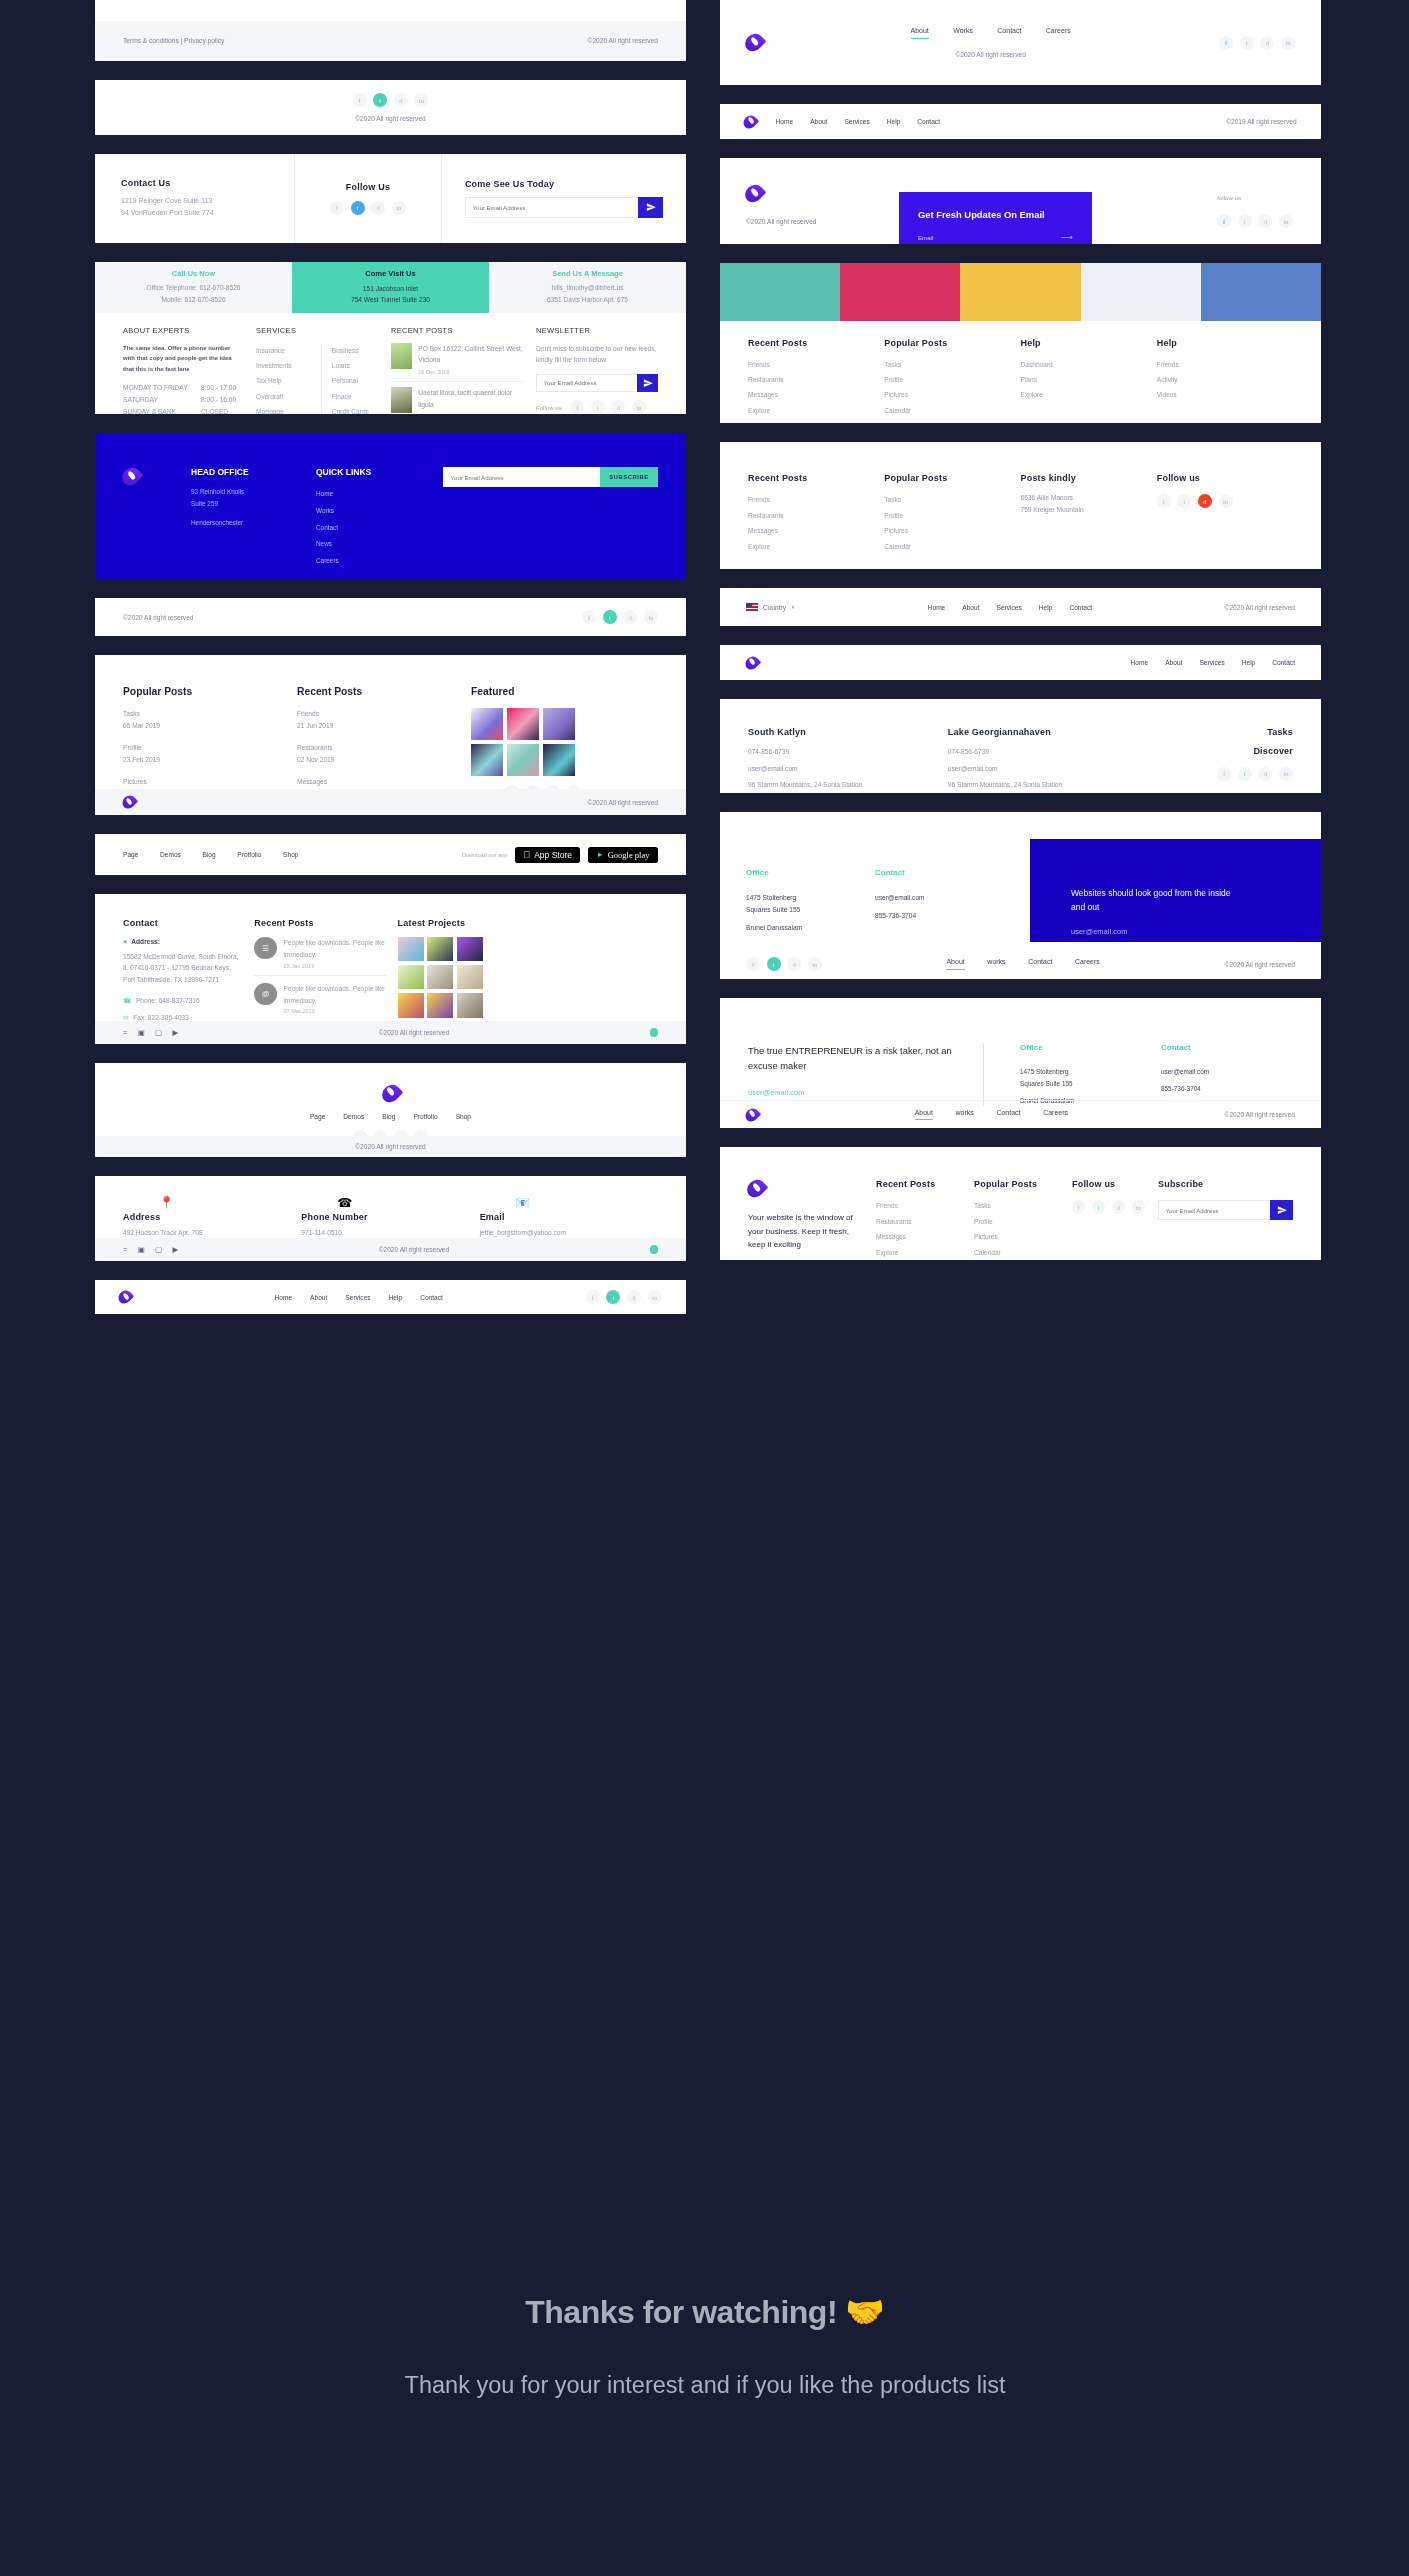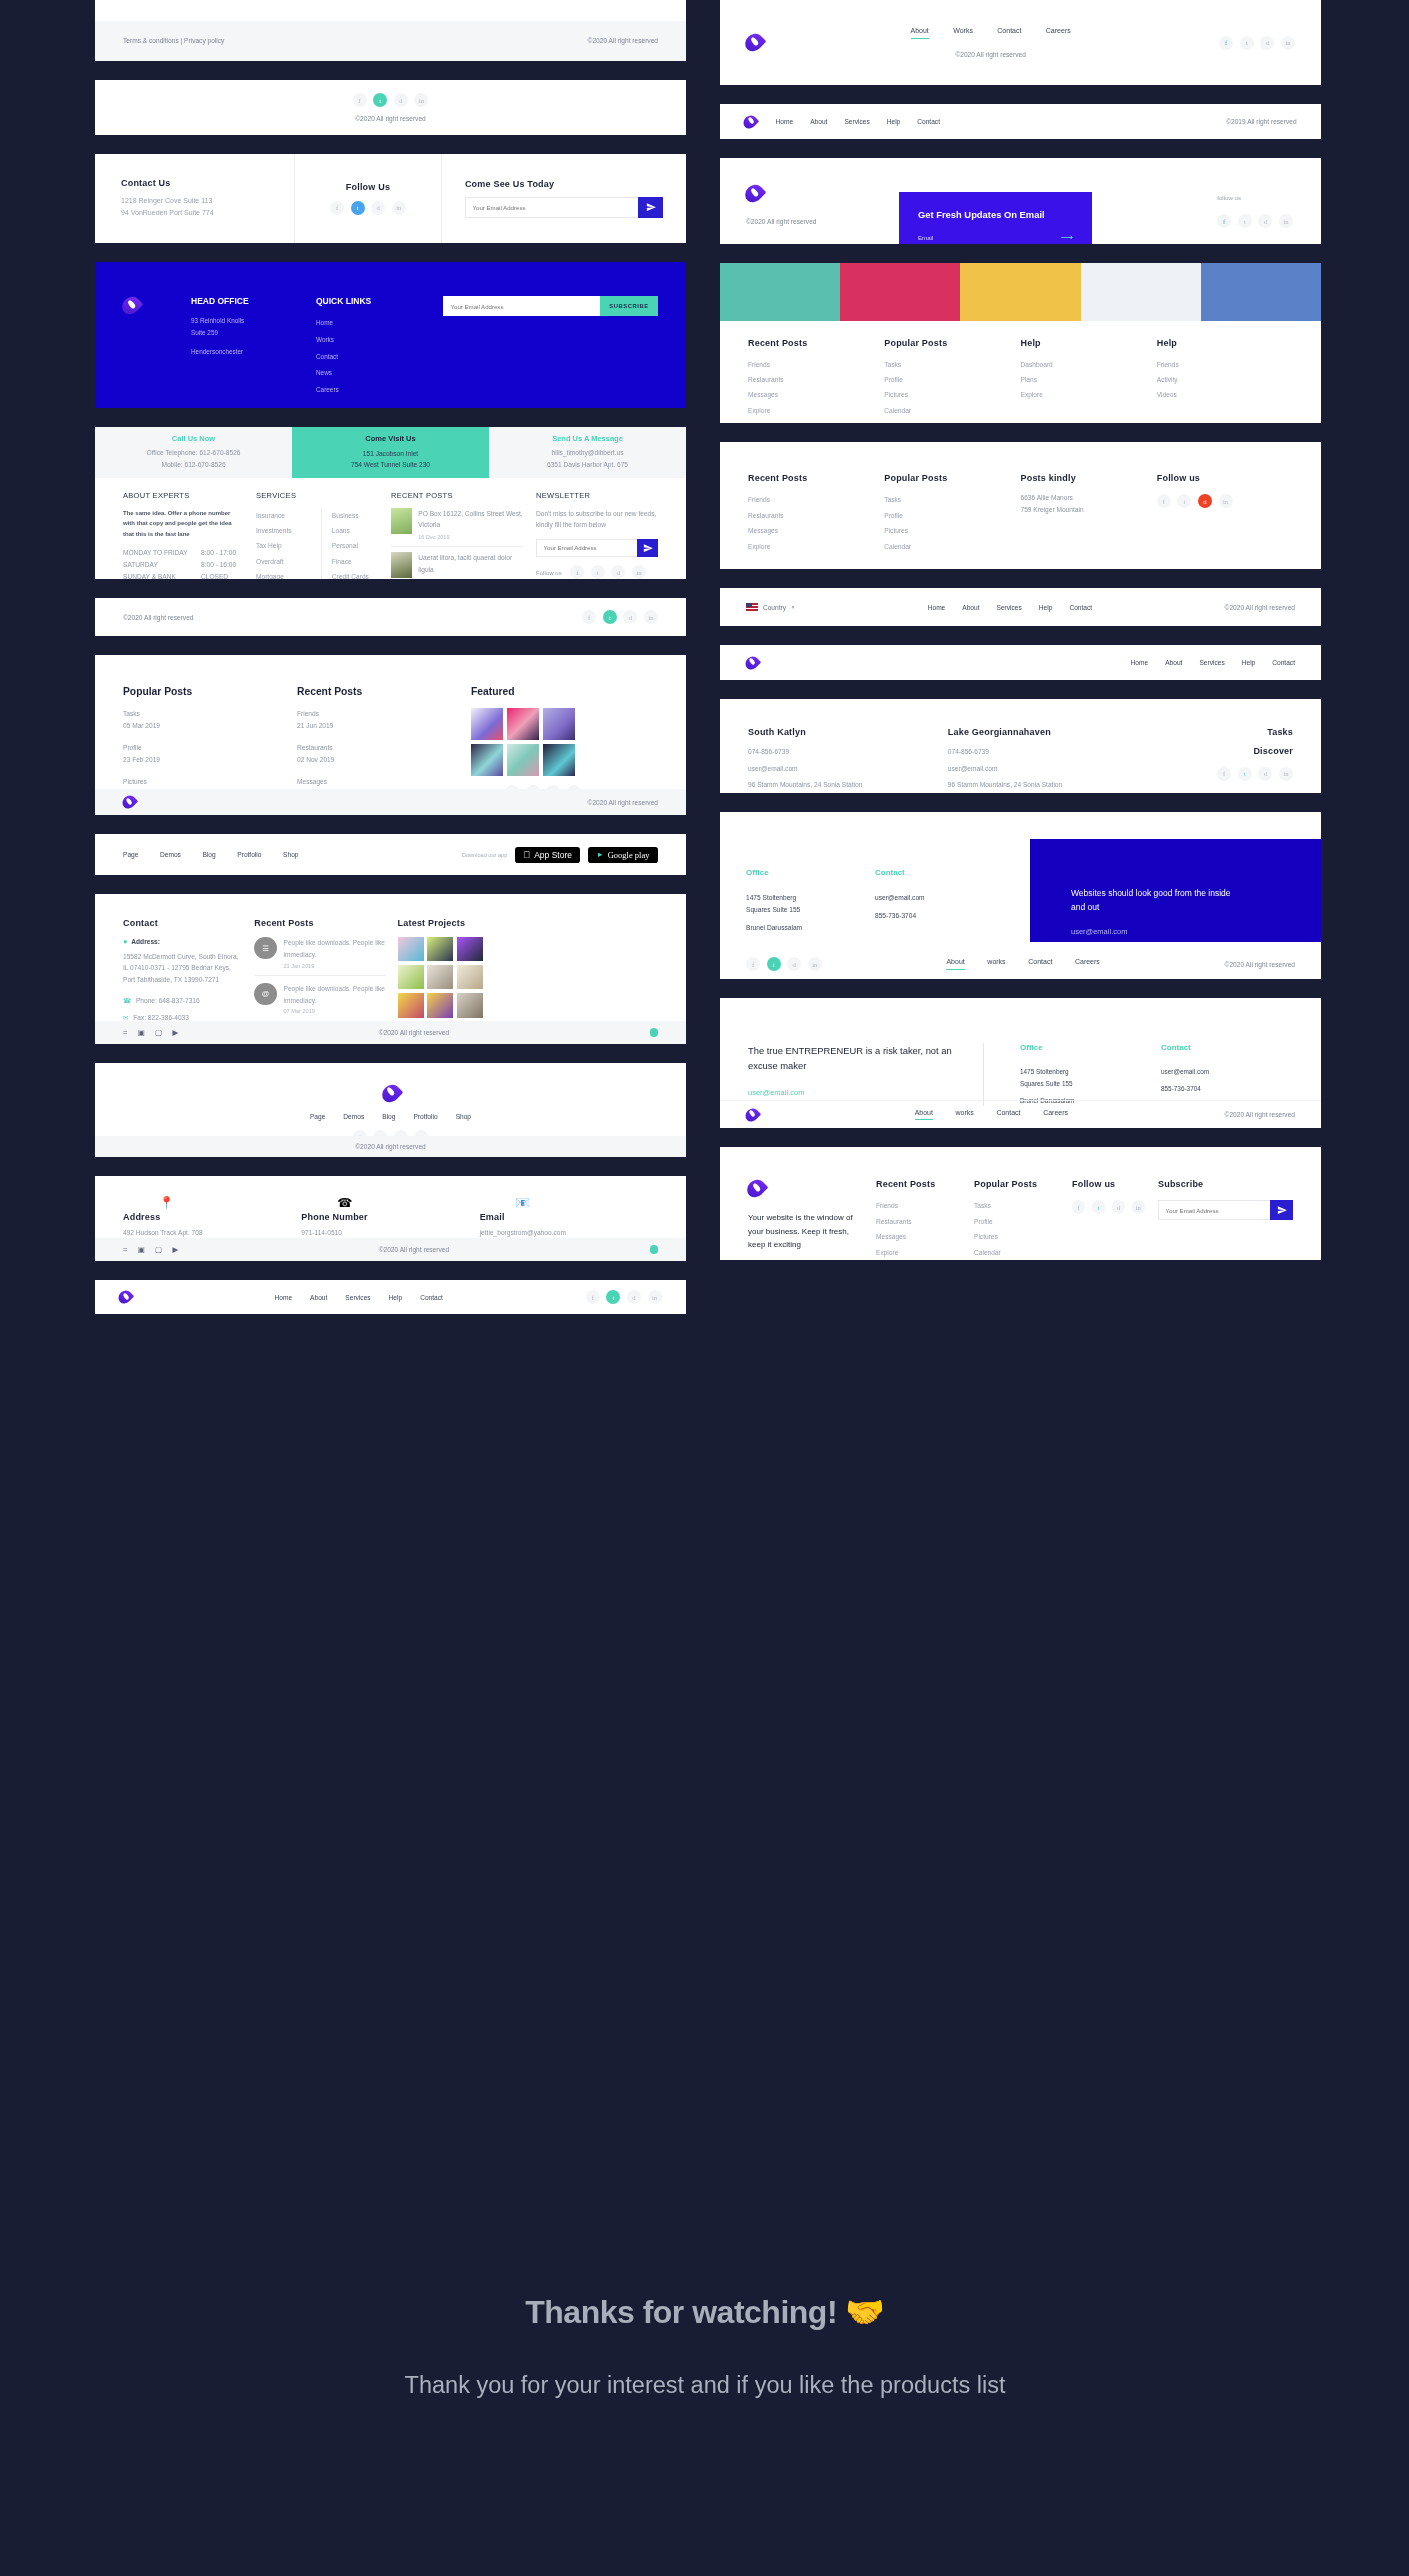--- a/index.html
+++ b/index.html
@@ -124,49 +124,20 @@
           <input type="text" placeholder="Your Email Address" style="">
           <button class="sendbtn">
               <svg viewBox="0 0 24 24">
                 <path d="M2 21l21-9L2 3v7l15 2-15 2z"></path>
               </svg>
             </button>
         </div>
       </div>
     </div>
 
-    <div class="card" style="height:146px;background:#1200cc;">
-      <div style="display:flex;padding:34px 28px 0 28px;">
-        <div style="width:68px;">
-          <span class="logo"><i></i><b></b></span>
-        </div>
-        <div style="width:125px;">
-          <div style="color:#fff;font-size:8.5px;font-weight:bold;margin-bottom:9.4px;">HEAD OFFICE</div>
-          <div style="color:#b9b3f5;font-size:6.4px;line-height:1.75;">93 Reinhold Knolls</div>
-          <div style="color:#b9b3f5;font-size:6.4px;line-height:1.75;">Suite 259</div>
-          <div style="color:#b9b3f5;font-size:6.4px;line-height:1.75;margin-top:8.5px;">Hendersonchester</div>
-        </div>
-        <div style="width:127px;">
-          <div style="color:#fff;font-size:8.5px;font-weight:bold;margin-bottom:9.4px;">QUICK LINKS</div>
-          <div style="color:#b9b3f5;font-size:6.4px;line-height:2.6;">Home</div>
-          <div style="color:#b9b3f5;font-size:6.4px;line-height:2.6;">Works</div>
-          <div style="color:#b9b3f5;font-size:6.4px;line-height:2.6;">Contact</div>
-          <div style="color:#b9b3f5;font-size:6.4px;line-height:2.6;">News</div>
-          <div style="color:#b9b3f5;font-size:6.4px;line-height:2.6;">Careers</div>
-        </div>
-        <div style="flex:1;">
-          <div style="display:flex;height:20px;">
-            <input type="text" style="flex: 1 1 0%; border: none; outline: none; background: rgb(255, 255, 255); font-size: 6.1px; color: rgb(176, 181, 192); padding: 0px 7.5px; font-family: &quot;Liberation Sans&quot;, sans-serif;" placeholder="Your Email Address">
-            <button style="width:58px;border:none;background:#4ad3b5;color:#1b2a4a;font-size:5.8px;font-weight:bold;letter-spacing:0.6px;cursor:pointer;font-family:'Liberation Sans',sans-serif;">SUBSCRIBE</button>
-          </div>
-        </div>
-      </div>
-
-    </div>
-
     <div class="card" style="height:152px;">
       <div style="display:flex;height:51px;">
         <div style="flex:1;background:#f5f6f8;display:flex;flex-direction:column;align-items:center;justify-content:center;">
           <div style="color:#4ad3b5;font-size:7.5px;font-weight:bold;margin-bottom:4.7px;">Call Us Now</div>
           <div class="muted2">Office Telephone: 612-670-8526</div>
           <div class="muted2">Mobile: 612-670-8526</div>
         </div>
         <div style="flex:1;background:#4ad3b5;display:flex;flex-direction:column;align-items:center;justify-content:center;">
           <div style="color:#16243a;font-size:7.5px;font-weight:bold;margin-bottom:4.7px;">Come Visit Us</div>
           <div style="color:#2b3b52;font-size:6.6px;line-height:1.75;">151 Jacobson Inlet</div>
@@ -246,20 +217,49 @@
               </button>
           </div>
           <div style="display:flex;align-items:center;gap:8.5px;margin-top:8.5px;">
             <span style="font-size:6.1px;color:#9aa0ae;">Follow us</span>
             <div class="soc">
               <span>f</span>
               <span>t</span>
               <span>d</span>
               <span>in</span>
             </div>
+          </div>
+        </div>
+      </div>
+
+    </div>
+
+    <div class="card" style="height:146px;background:#1200cc;">
+      <div style="display:flex;padding:34px 28px 0 28px;">
+        <div style="width:68px;">
+          <span class="logo"><i></i><b></b></span>
+        </div>
+        <div style="width:125px;">
+          <div style="color:#fff;font-size:8.5px;font-weight:bold;margin-bottom:9.4px;">HEAD OFFICE</div>
+          <div style="color:#b9b3f5;font-size:6.4px;line-height:1.75;">93 Reinhold Knolls</div>
+          <div style="color:#b9b3f5;font-size:6.4px;line-height:1.75;">Suite 259</div>
+          <div style="color:#b9b3f5;font-size:6.4px;line-height:1.75;margin-top:8.5px;">Hendersonchester</div>
+        </div>
+        <div style="width:127px;">
+          <div style="color:#fff;font-size:8.5px;font-weight:bold;margin-bottom:9.4px;">QUICK LINKS</div>
+          <div style="color:#b9b3f5;font-size:6.4px;line-height:2.6;">Home</div>
+          <div style="color:#b9b3f5;font-size:6.4px;line-height:2.6;">Works</div>
+          <div style="color:#b9b3f5;font-size:6.4px;line-height:2.6;">Contact</div>
+          <div style="color:#b9b3f5;font-size:6.4px;line-height:2.6;">News</div>
+          <div style="color:#b9b3f5;font-size:6.4px;line-height:2.6;">Careers</div>
+        </div>
+        <div style="flex:1;">
+          <div style="display:flex;height:20px;">
+            <input type="text" style="flex: 1 1 0%; border: none; outline: none; background: rgb(255, 255, 255); font-size: 6.1px; color: rgb(176, 181, 192); padding: 0px 7.5px; font-family: &quot;Liberation Sans&quot;, sans-serif;" placeholder="Your Email Address">
+            <button style="width:58px;border:none;background:#4ad3b5;color:#1b2a4a;font-size:5.8px;font-weight:bold;letter-spacing:0.6px;cursor:pointer;font-family:'Liberation Sans',sans-serif;">SUBSCRIBE</button>
           </div>
         </div>
       </div>
 
     </div>
 
     <div class="card" style="height:38px;display:flex;align-items:center;justify-content:space-between;padding:0 28px;">
       <span class="copy">©2020 All right reserved</span>
       <div class="soc">
         <span>f</span>

